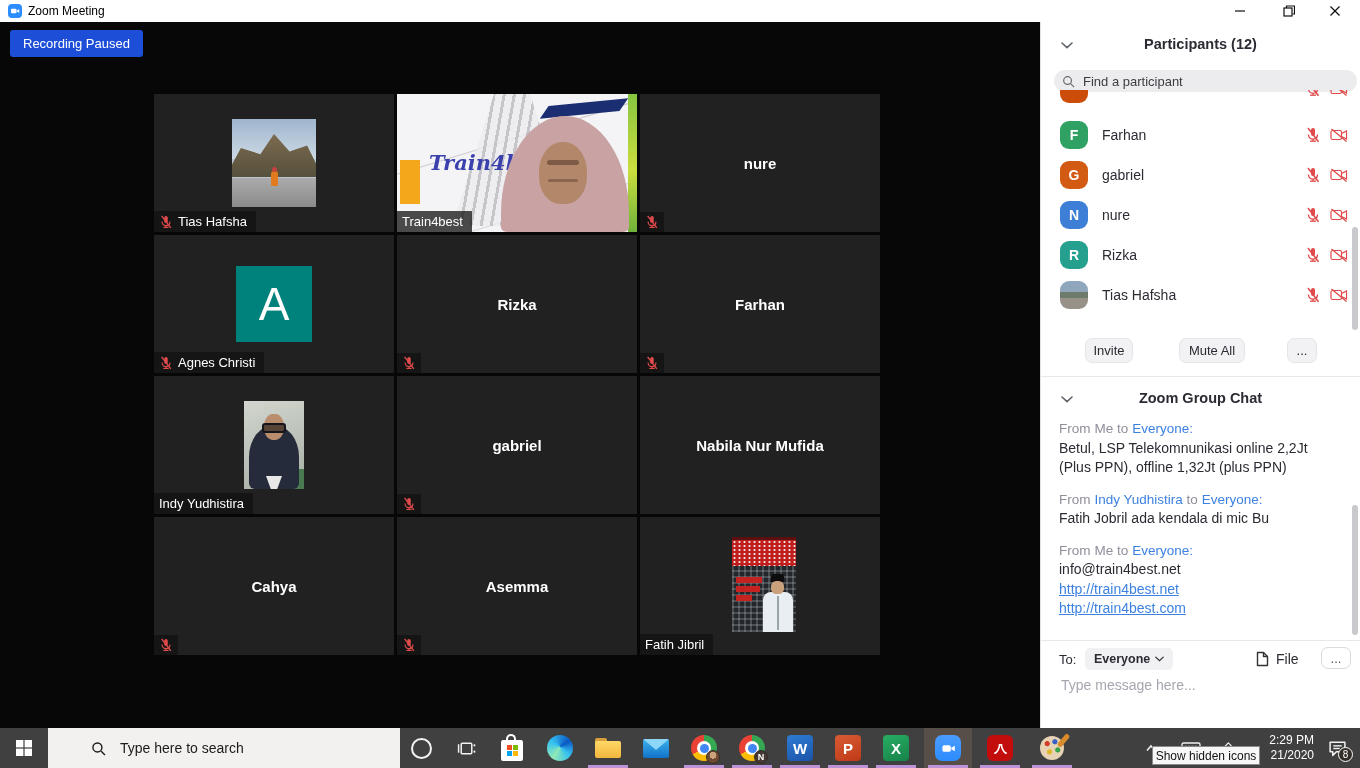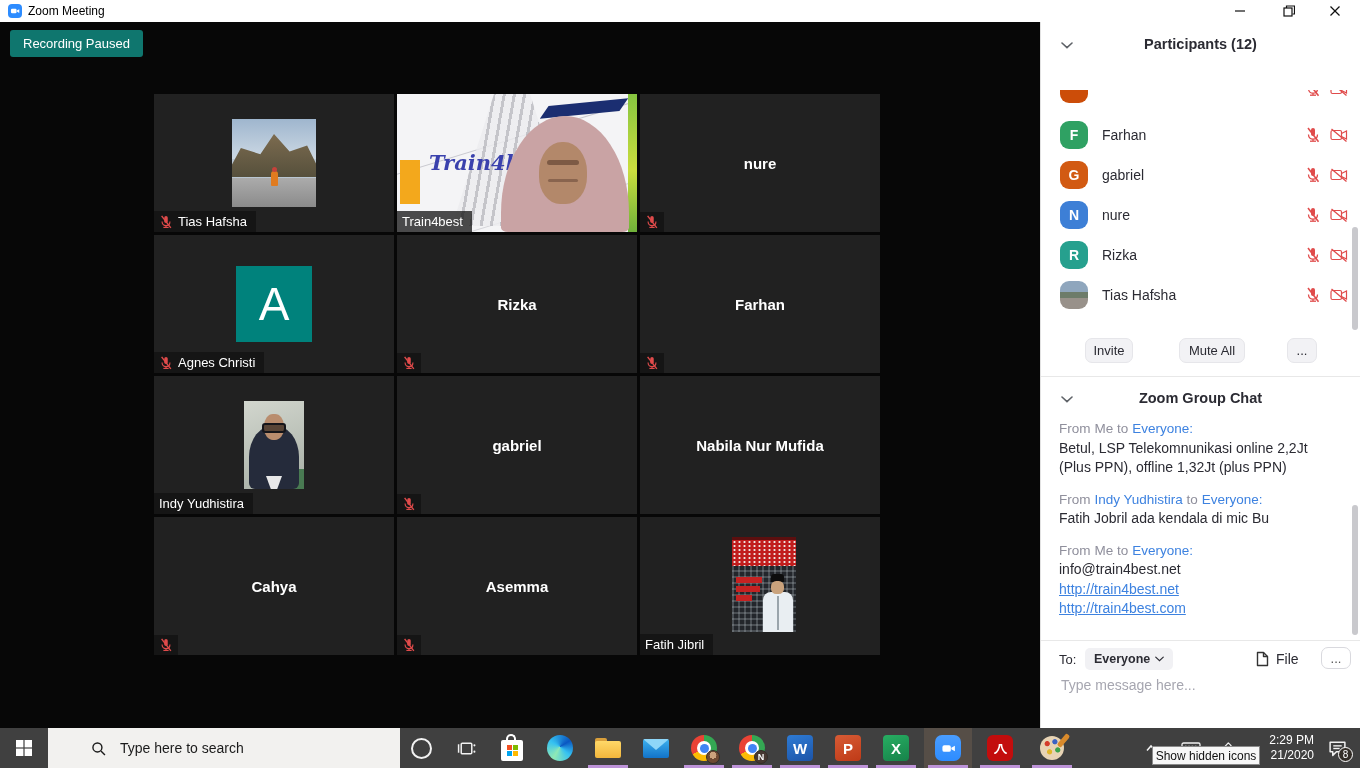--- a/index.html
+++ b/index.html
@@ -6,21 +6,21 @@
     font-family:"Liberation Sans","DejaVu Sans",sans-serif;background:#000;}
   
   #titlebar{position:absolute;left:0;top:0;width:1360px;height:22px;background:#fff;}
   #tb-appicon{position:absolute;left:8px;top:4px;width:14px;height:14px;border-radius:4px;
     background:#2d8cff;display:flex;align-items:center;justify-content:center}
   #tb-title{position:absolute;left:28px;top:0;height:22px;line-height:22px;font-size:12px;color:#000}
   .wbtn{position:absolute;top:0;width:38px;height:22px;display:flex;align-items:center;justify-content:center;background:#fff}
   #wbtn-min{left:1221px}#wbtn-max{left:1270px}#wbtn-close{left:1316px}
   
   #main{position:absolute;left:0;top:22px;width:1040px;height:706px;background:#070707;overflow:hidden}
-  #rec-badge{position:absolute;left:10px;top:8px;height:27px;padding:0 13px;background:#0f766e;border-radius:3px;
+  #rec-badge{position:absolute;left:10px;top:8px;height:27px;padding:0 13px;background:#1d4ed8;border-radius:3px;
     color:#fff;font-size:13px;display:flex;align-items:center}
   #grid{position:absolute;left:154px;top:72px;display:grid;grid-template-columns:repeat(3,240px);grid-auto-rows:138px;gap:3px}
   .tile{position:relative;background:#212121;overflow:hidden}
   .tile.active{outline:3px solid #c9d64c;outline-offset:-3px}
   .cname{position:absolute;inset:0;display:flex;align-items:center;justify-content:center;
     font-weight:700;font-size:15px;color:#fff}
   .tile-inner{position:absolute;inset:0;display:flex;align-items:center;justify-content:center}
   .chip{position:absolute;left:0;bottom:0;display:flex;align-items:center;gap:5px;
     background:rgba(18,18,18,.75);color:#fff;font-size:13px;padding:3px 9px 3px 5px;z-index:5}
   .chip.mic-only{padding:3px 5px}
@@ -426,20 +426,26 @@
 
 <div id="panel">
 
   <div class="chev-btn" style="left:18px;top:17px">
     <svg width="12" height="7">
         <use href="#ic-chev"></use>
       </svg>
     </div>
   <div class="sect-head" style="top:14px">Participants (12)</div>
 
+  <div id="p-search">
+    <svg width="13" height="13">
+        <use href="#ic-mag"></use>
+      </svg>
+    <input placeholder="Find a participant" style="">
+  </div>
 
   <div id="plist">
     <div class="prow p-part">
       <div class="pav av-part"></div>
       <div class="pname"></div>
       <div class="picons">
         <svg width="16" height="16">
             <use href="#ic-micoff"></use>
           </svg>
         <svg width="18" height="14">

